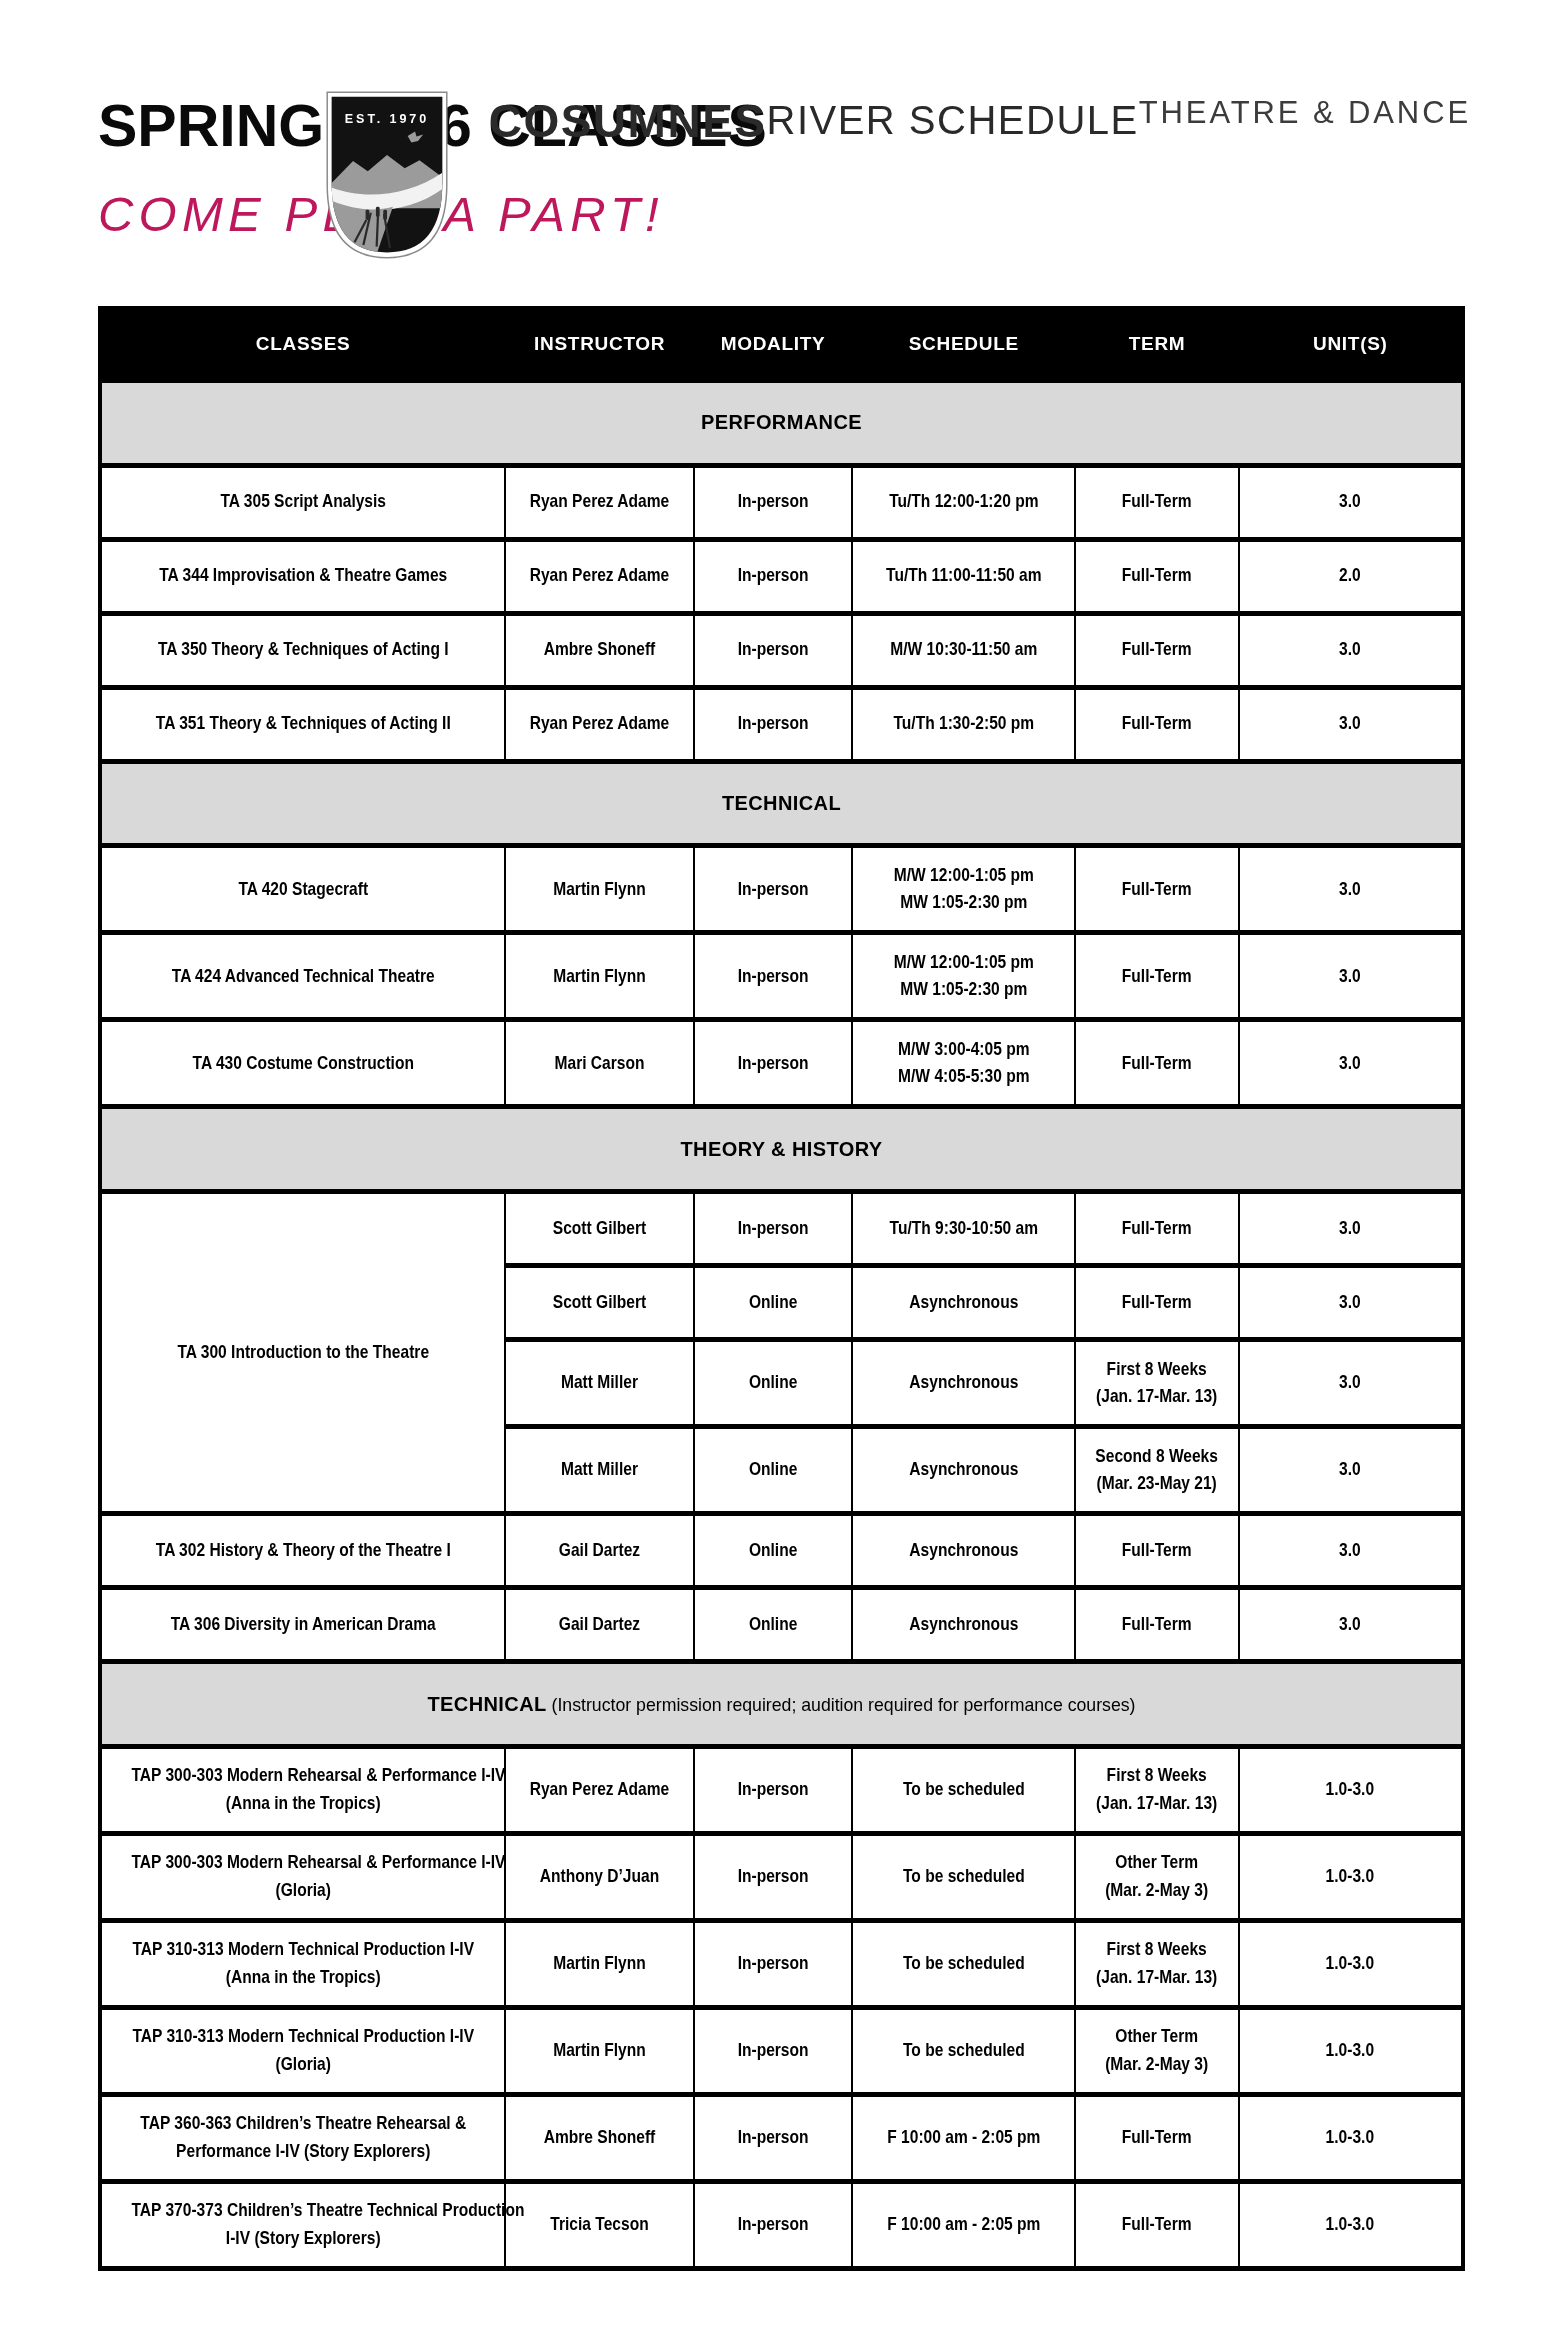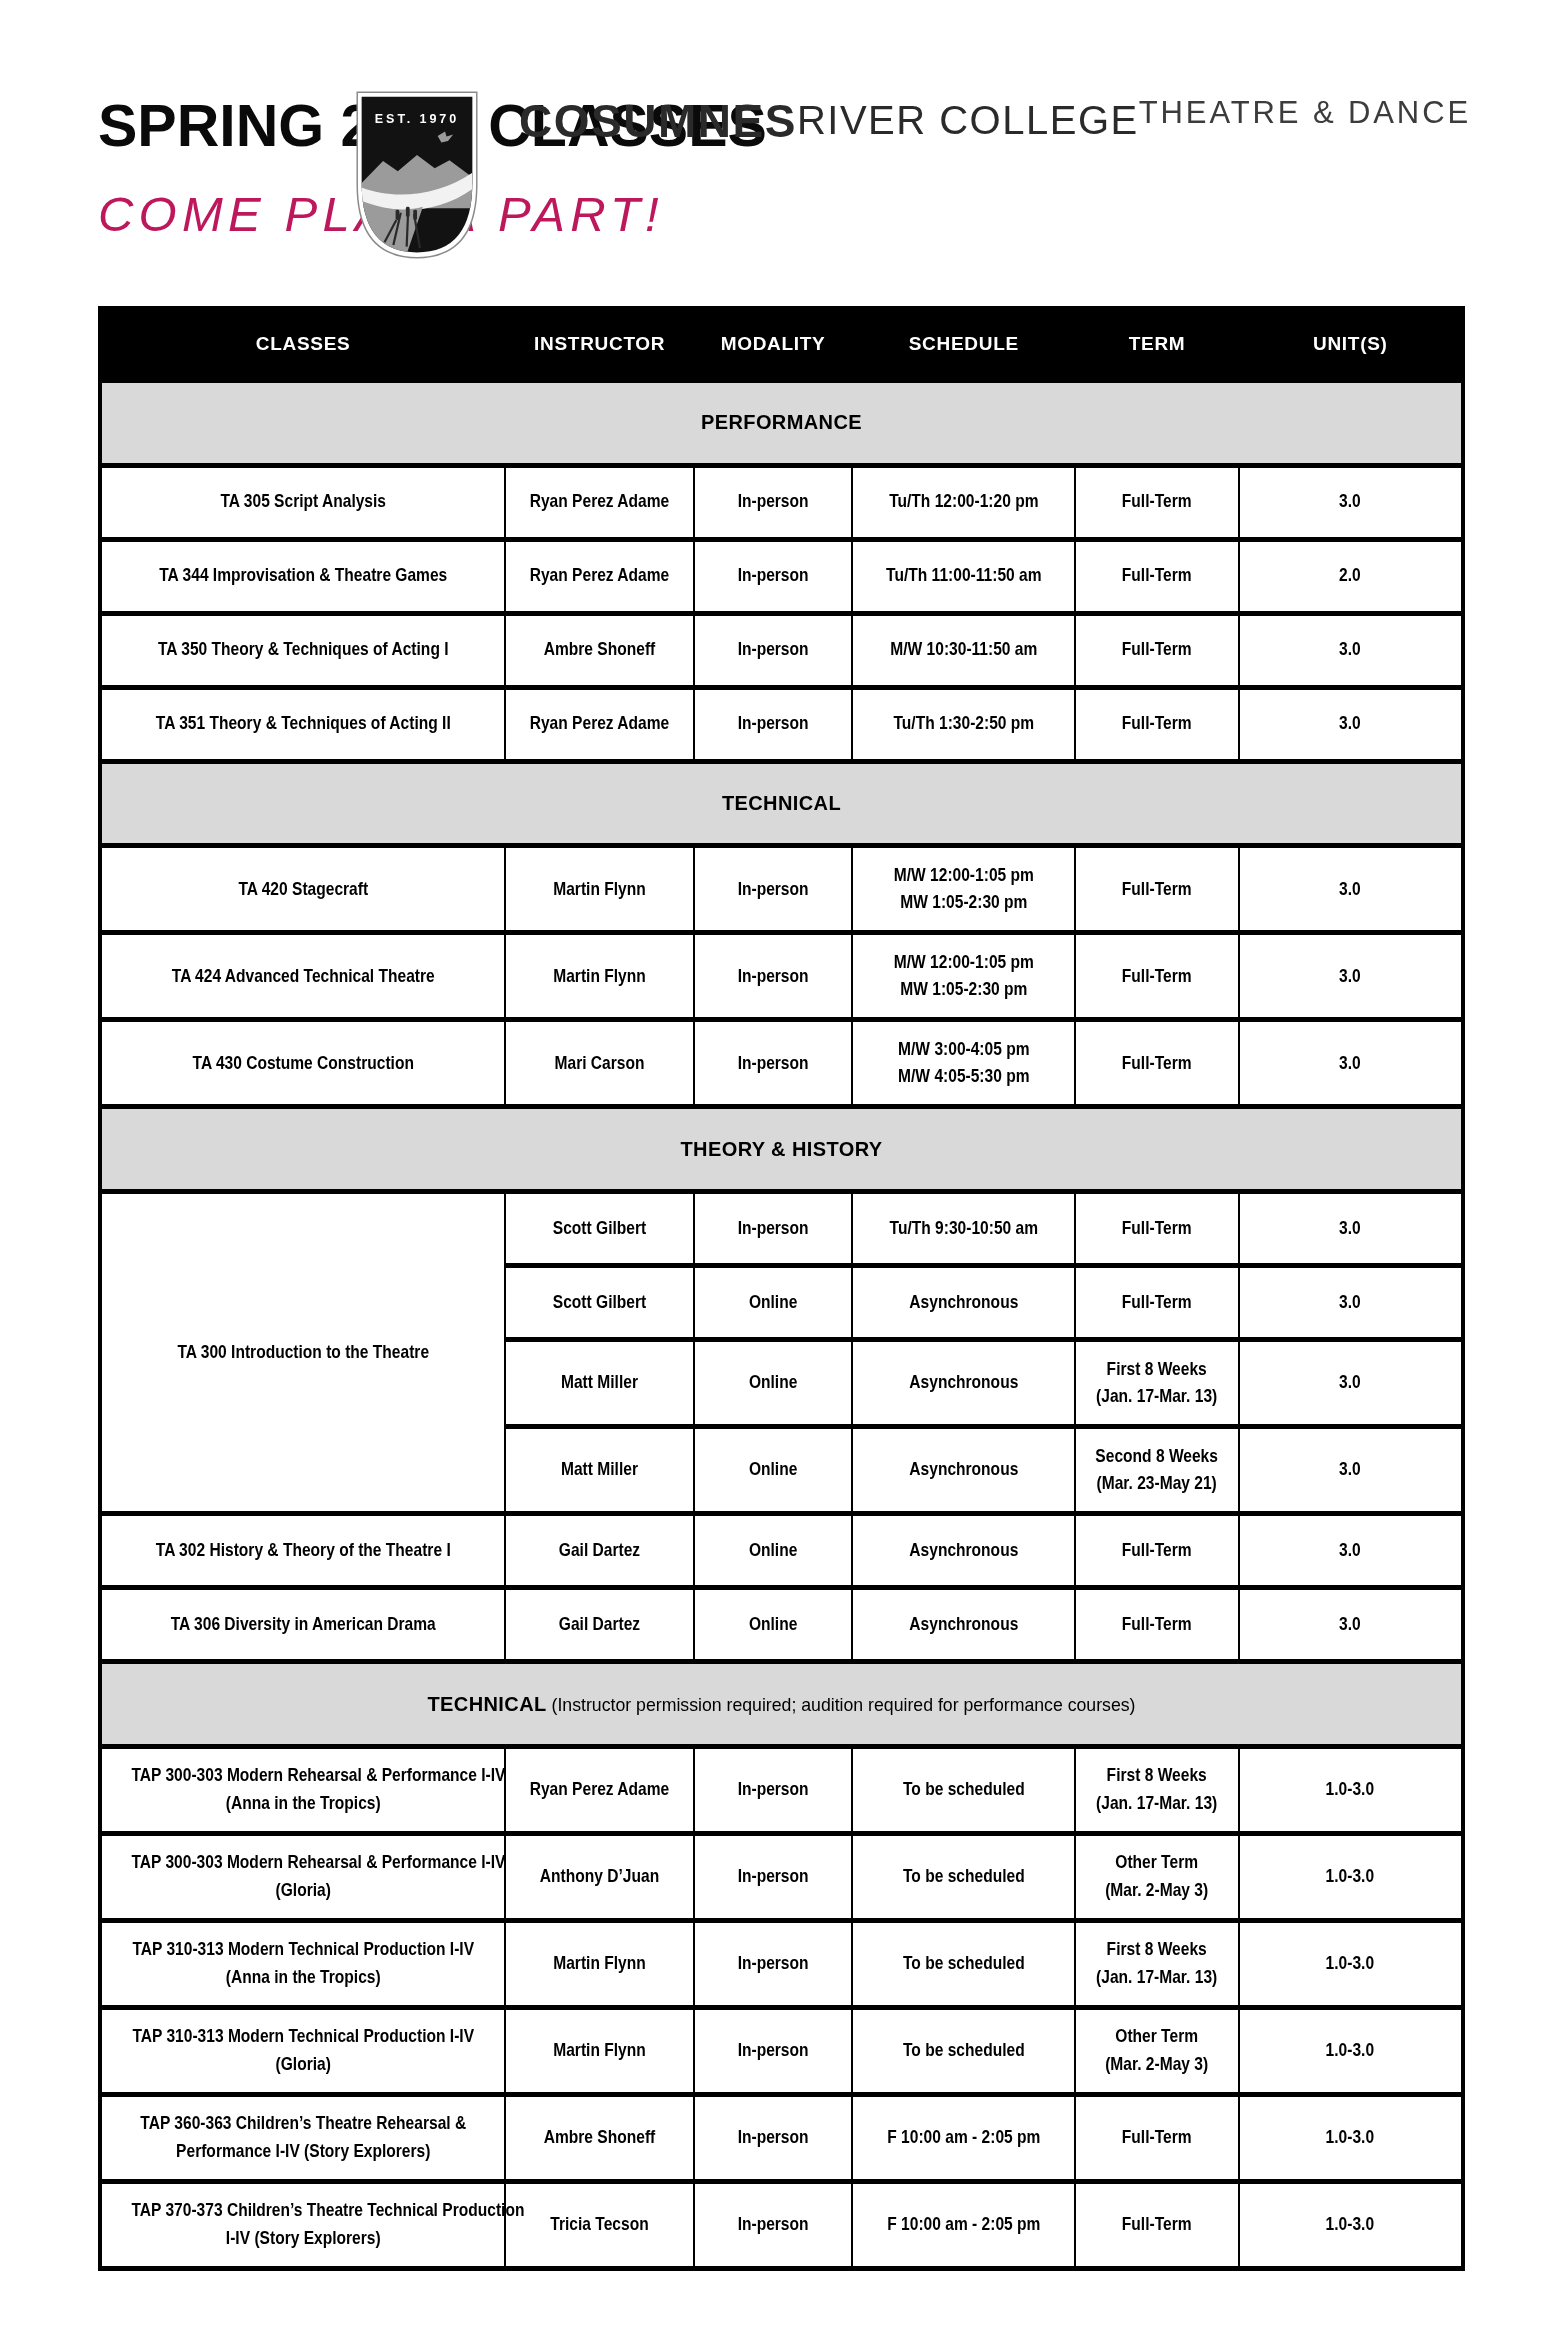--- a/index.html
+++ b/index.html
@@ -97,21 +97,21 @@
           <rect x="69" y="158" width="5" height="14" rx="2"></rect>
           <rect x="79" y="162" width="5" height="14" rx="2"></rect>
         </g>
 
         <path d="M112,62 l10,-6 l2,7 l9,-3 l-7,9 l-9,2 Z" fill="#9b9b9b"></path>
       </g>
       <text x="84" y="45" text-anchor="middle" fill="#ffffff" font-family="Liberation Sans, sans-serif" font-size="17" font-weight="700" letter-spacing="4">EST. 1970</text>
     </svg>
     <div class="logo-text">
       <div class="logo-name1">COSUMNES</div>
-      <div class="logo-name2">RIVER COLLEGE</div>
+      <div class="logo-name2">RIVER SCHEDULE</div>
       <div class="logo-rule"></div>
       <div class="logo-dept">THEATRE &amp; DANCE</div>
     </div>
   </div>
 
   <table class="sched">
       <tbody>
         <tr>
           <th class="c0">CLASSES</th>
           <th class="c1">INSTRUCTOR</th>

